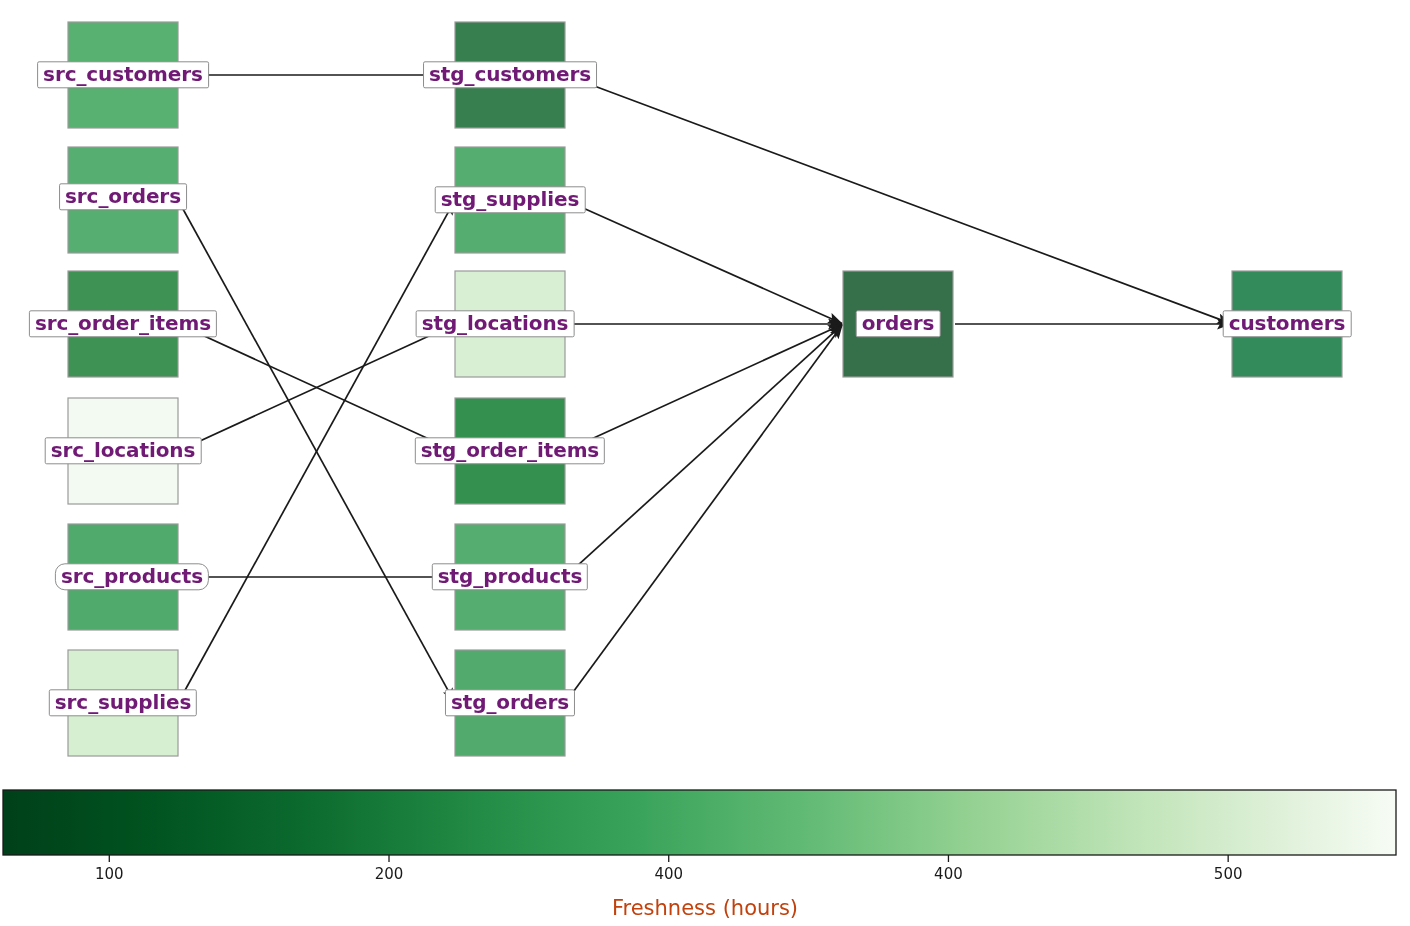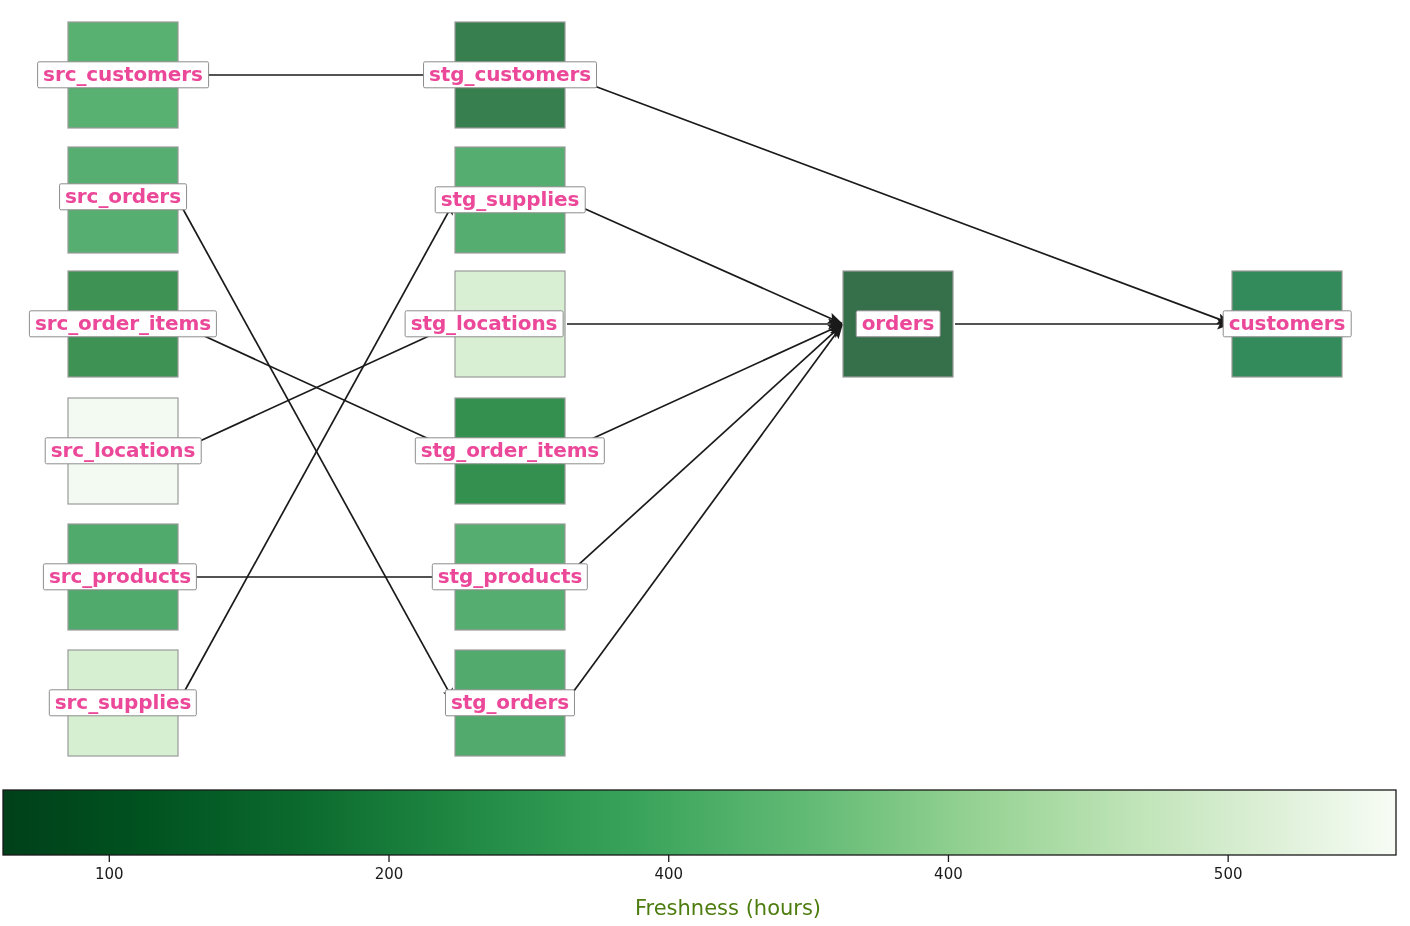--- a/index.html
+++ b/index.html
@@ -5,30 +5,30 @@
   html,body{margin:0;padding:0;background:#ffffff;}
   body{width:1410px;height:926px;overflow:hidden;
        font-family:"DejaVu Sans","Liberation Sans",sans-serif;}
   #stage{position:relative;width:1410px;height:926px;}
   svg.layer{position:absolute;left:0;top:0;width:1410px;height:926px;}
   .nodebox{stroke:#9a9a9a;stroke-width:1.2;}
   .edge{stroke:#1a1a1a;stroke-width:1.7;fill:none;}
   .nodelabel{
     position:absolute;transform:translate(-50%,-50%);
     background:#ffffff;border:1.4px solid #8d8d8d;border-radius:2px;
-    padding:1px 5px 2px 5px;font-size:20px;font-weight:bold;color:#ec4899;
+    padding:1px 5px 2px 5px;font-size:20px;font-weight:bold;color:#701a75;
     white-space:nowrap;line-height:1.12;letter-spacing:-0.1px;
   }
   .cbticklabel{
     position:absolute;transform:translate(-50%,0);
     font-size:15px;color:#1a1a1a;white-space:nowrap;
   }
   .cbtitle{
     position:absolute;transform:translate(-50%,0);
-    font-size:21px;color:#4d7c0f;white-space:nowrap;margin-left:23px;
+    font-size:21px;color:#c2410c;white-space:nowrap;
   }
 </style>
 </head>
 <body>
 
 <div id="stage">
 
   <svg class="layer" viewBox="0 0 1410 926" xmlns="http://www.w3.org/2000/svg">
     <defs>
       <marker id="arrowhead" markerWidth="9" markerHeight="9" refX="8.2" refY="3.2" orient="auto" markerUnits="strokeWidth">
@@ -90,25 +90,25 @@
           <line x1="1228.168674698795" y1="855" x2="1228.168674698795" y2="862" stroke="#1a1a1a" stroke-width="1.3"></line>
         </g>
     </g>
   </svg>
 
   <div id="labels-layer">
       <div class="nodelabel" style="left: 123px; top: 75px;">src_customers</div>
       <div class="nodelabel" style="left: 123px; top: 197px;">src_orders</div>
       <div class="nodelabel" style="left: 123px; top: 324px;">src_order_items</div>
       <div class="nodelabel" style="left: 123px; top: 451px;">src_locations</div>
-      <div class="nodelabel" style="left: 120px; top: 577px;">src_products</div>
+      <div class="nodelabel" style="left: 132px; top: 577px; border-radius: 10px;">src_products</div>
       <div class="nodelabel" style="left: 123px; top: 703px;">src_supplies</div>
       <div class="nodelabel" style="left: 510px; top: 75px;">stg_customers</div>
       <div class="nodelabel" style="left: 510px; top: 200px;">stg_supplies</div>
-      <div class="nodelabel" style="left: 484px; top: 324px;">stg_locations</div>
+      <div class="nodelabel" style="left: 495px; top: 324px;">stg_locations</div>
       <div class="nodelabel" style="left: 510px; top: 451px;">stg_order_items</div>
       <div class="nodelabel" style="left: 510px; top: 577px; text-align: center;">stg_products</div>
       <div class="nodelabel" style="left: 510px; top: 703px;">stg_orders</div>
       <div class="nodelabel" style="left: 898px; top: 324px;">orders</div>
       <div class="nodelabel" style="left: 1287px; top: 324px;">customers</div>
     </div>
   <div id="cblabels-layer">
       <div class="cbticklabel" style="left: 109.293px; top: 865px;">100</div>
       <div class="cbticklabel" style="left: 389.012px; top: 865px;">200</div>
       <div class="cbticklabel" style="left: 668.731px; top: 865px;">400</div>

